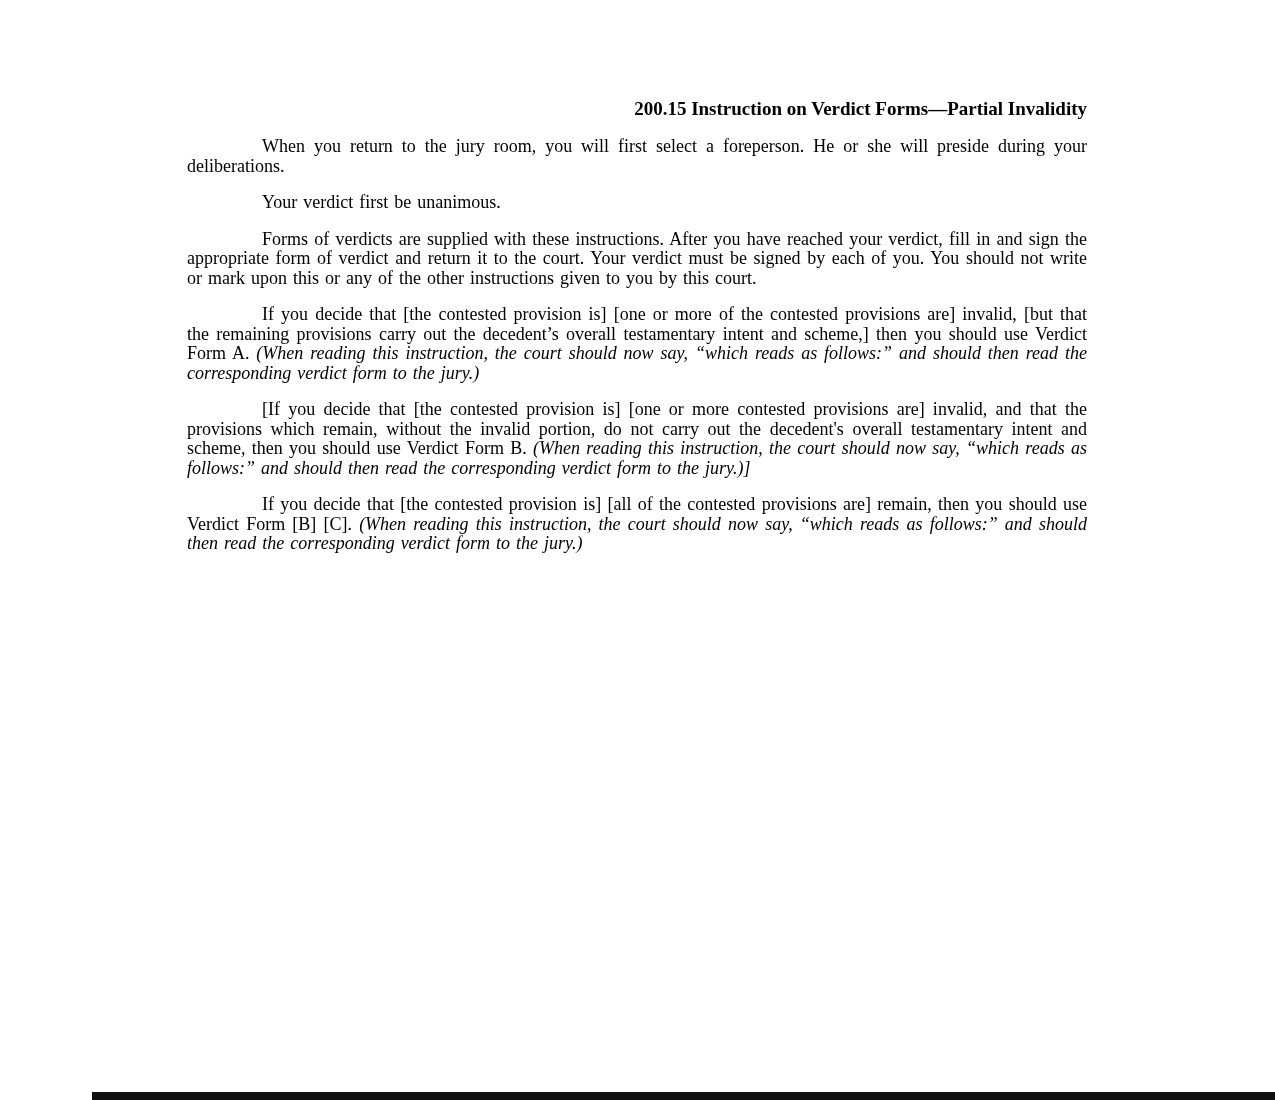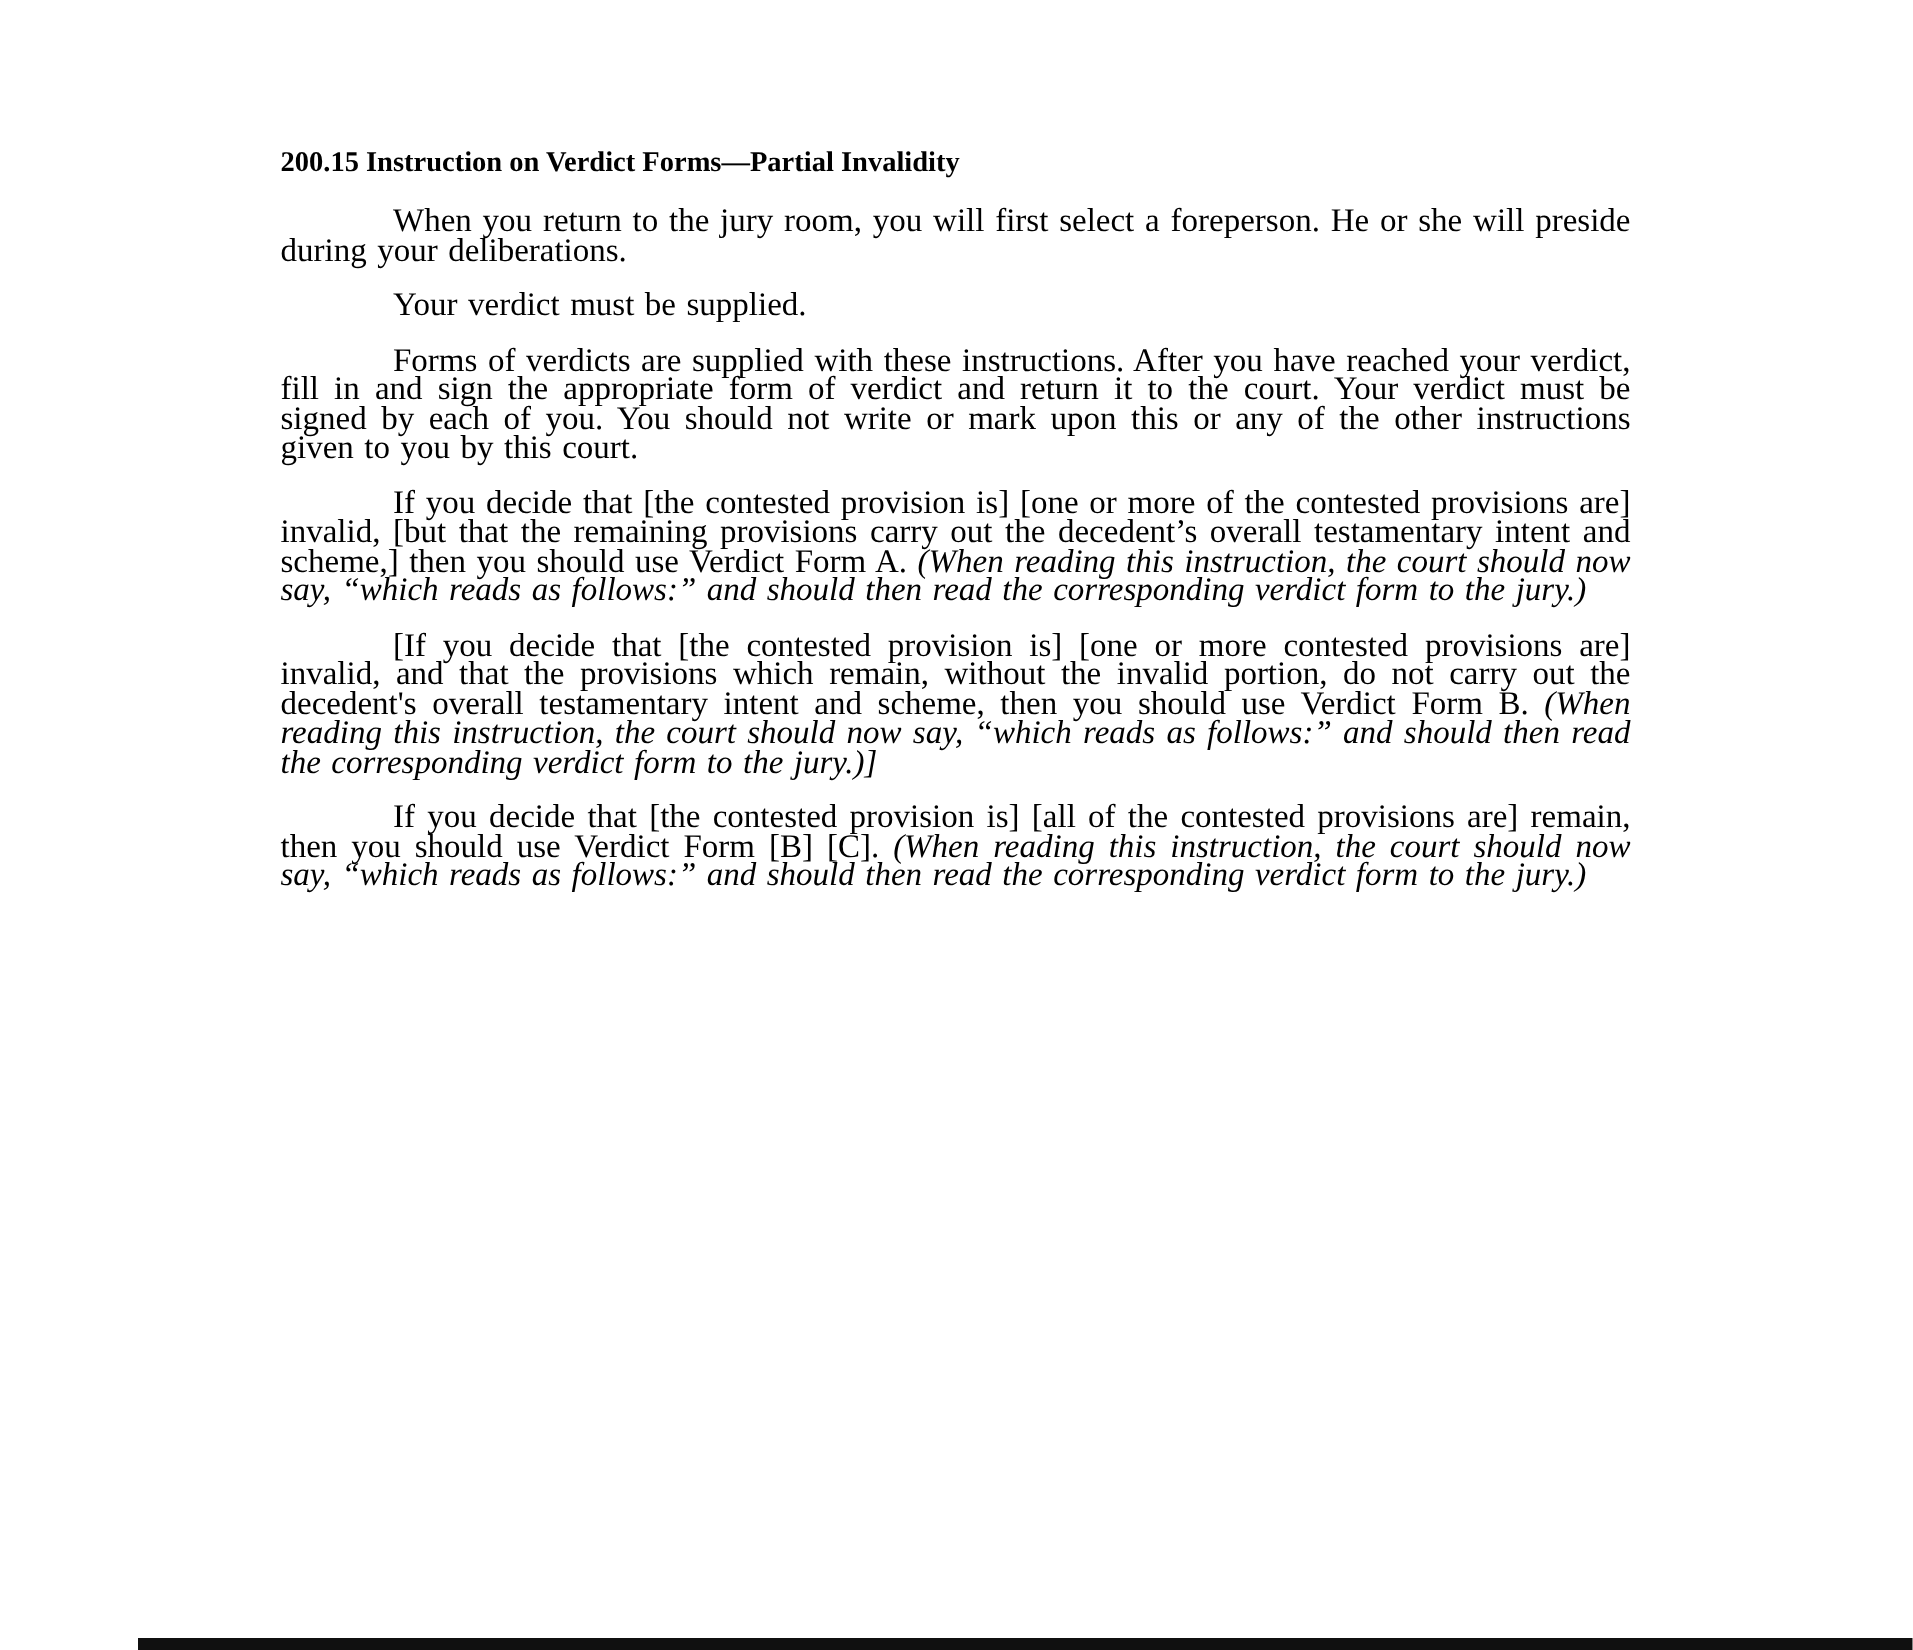--- a/index.html
+++ b/index.html
@@ -17,26 +17,26 @@
   }
   .page {
     position: absolute;
     left: 187px;
     top: 98px;
     width: 900px;
   }
   .doc-title {
     font-size: 19px;
     font-weight: bold;
-    text-align: left;
+    text-align: right;
     margin: 0 0 15px 0;
     line-height: 22px;
   }
   .para {
-    font-size: 22px;
+    font-size: 18px;
     line-height: 19.5px;
     text-align: justify;
     text-indent: 75px;
     margin: 17px 0 16px 0;
     word-spacing: 1.5px;
   }
   .para .it {
   }
   .scan-bar {
     position: absolute;
@@ -49,21 +49,21 @@
 </style>
 </head>
 <body>
 
 <div class="page">
 
   <h1 class="doc-title">200.15 Instruction on Verdict Forms—Partial Invalidity</h1>
 
   <p class="para"><span>When you return to the jury room, you will first select a foreperson. He or she will preside during your deliberations.</span> <i class="it"></i></p>
 
-  <p class="para"><span>Your verdict must be supplied.</span> <i class="it"></i></p>
+  <p class="para"><span>Your verdict first be unanimous.</span> <i class="it"></i></p>
 
   <p class="para"><span>Forms of verdicts are supplied with these instructions. After you have reached your verdict, fill in and sign the appropriate form of verdict and return it to the court. Your verdict must be signed by each of you. You should not write or mark upon this or any of the other instructions given to you by this court.</span> <i class="it"></i></p>
 
   <p class="para"><span>If you decide that [the contested provision is] [one or more of the contested provisions are] invalid, [but that the remaining provisions carry out the decedent’s overall testamentary intent and scheme,] then you should use Verdict Form A.</span> <i class="it">(When reading this instruction, the court should now say, “which reads as follows:” and should then read the corresponding verdict form to the jury.)</i></p>
 
   <p class="para"><span>[If you decide that [the contested provision is] [one or more contested provisions are] invalid, and that the provisions which remain, without the invalid portion, do not carry out the decedent's overall testamentary intent and scheme, then you should use Verdict Form B.</span> <i class="it">(When reading this instruction, the court should now say, “which reads as follows:” and should then read the corresponding verdict form to the jury.)]</i></p>
 
   <p class="para"><span>If you decide that [the contested provision is] [all of the contested provisions are] remain, then you should use Verdict Form [B] [C].</span> <i class="it">(When reading this instruction, the court should now say, “which reads as follows:” and should then read the corresponding verdict form to the jury.)</i></p>
 
 </div>

